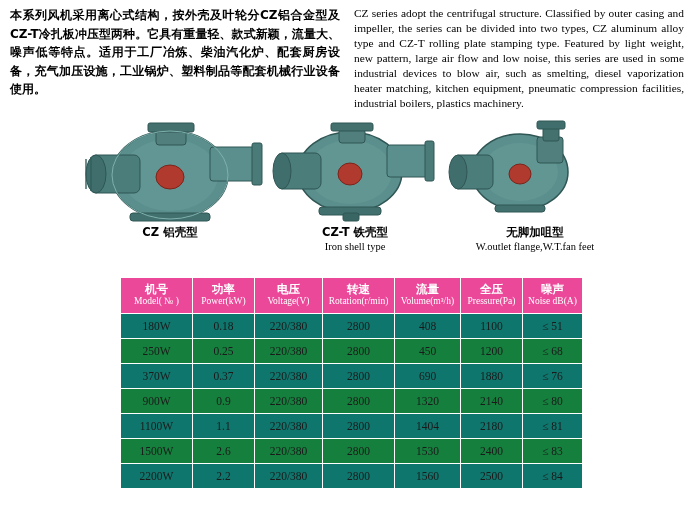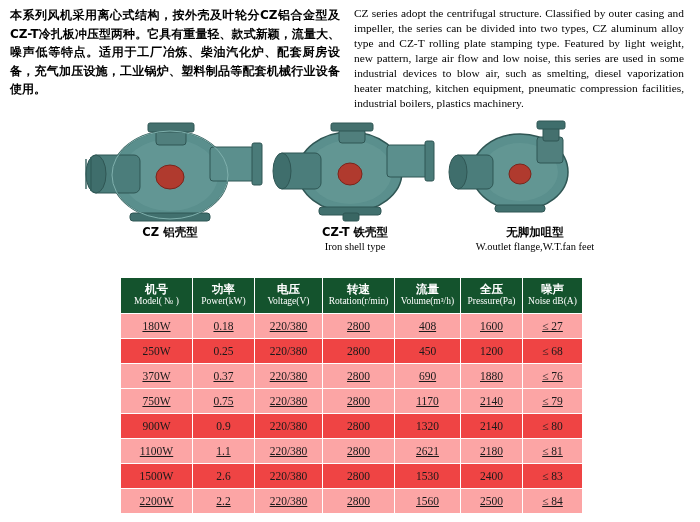--- a/index.html
+++ b/index.html
@@ -85,21 +85,21 @@
     border-collapse: collapse;
     width: 462px;
     table-layout: fixed;
   }
   table.spec th, table.spec td {
     border: 1px solid #ffffff;
     text-align: center;
     vertical-align: middle;
   }
   table.spec thead th {
-    background: #14532d;
+    background: #ec4899;
     color: #ffffff;
     padding: 2px 1px 3px 1px;
     height: 30px;
   }
   .th-cn {
     display: block;
     font-size: 11.5px;
     font-weight: bold;
     font-family: "DejaVu Sans", "Liberation Sans", sans-serif;
     line-height: 1.1;
@@ -111,22 +111,22 @@
     font-family: "Liberation Serif", serif;
     line-height: 1.15;
   }
   table.spec tbody td {
     font-size: 11.5px;
     font-family: "Liberation Serif", serif;
     padding: 3px 1px;
     height: 18px;
     color: #1a1a1a;
   }
-  tr.even td { background: #fca5a5; text-decoration: underline; }
-  tr.odd  td { background: #ef4444; }
+  tr.even td { background: #0f766e; }
+  tr.odd  td { background: #15803d; }
 </style>
 </head>
 <body>
 
 <div class="page">
 
   <div class="text-row">
     <div class="col-cn">本系列风机采用离心式结构，按外壳及叶轮分CZ铝合金型及CZ-T冷扎板冲压型两种。它具有重量轻、款式新颖，流量大、噪声低等特点。适用于工厂冶炼、柴油汽化炉、配套厨房设备，充气加压设施，工业锅炉、塑料制品等配套机械行业设备使用。</div>
     <div class="col-en">CZ series adopt the centrifugal structure. Classified by outer casing and impeller, the series can be divided into two types, CZ aluminum alloy type and CZ-T rolling plate stamping type. Featured by light weight, new pattern, large air flow and low noise, this series are used in some industrial devices to blow air, such as smelting, diesel vaporization heater matching, kitchen equipment, pneumatic compression facilities, industrial boilers, plastics machinery.</div>
   </div>
@@ -239,65 +239,56 @@
           </th>
         </tr>
       </thead>
       <tbody id="spec-body">
           <tr class="even">
             <td>180W</td>
             <td>0.18</td>
             <td>220/380</td>
             <td>2800</td>
             <td>408</td>
-            <td>1600</td>
-            <td>≤ 27</td>
+            <td>1100</td>
+            <td>≤ 51</td>
           </tr>
           <tr class="odd">
             <td>250W</td>
             <td>0.25</td>
             <td>220/380</td>
             <td>2800</td>
             <td>450</td>
             <td>1200</td>
             <td>≤ 68</td>
           </tr>
           <tr class="even">
             <td>370W</td>
             <td>0.37</td>
             <td>220/380</td>
             <td>2800</td>
             <td>690</td>
             <td>1880</td>
             <td>≤ 76</td>
           </tr>
-          <tr class="even">
-            <td>750W</td>
-            <td>0.75</td>
-            <td>220/380</td>
-            <td>2800</td>
-            <td>1170</td>
-            <td>2140</td>
-            <td>≤ 79</td>
-          </tr>
           <tr class="odd">
             <td>900W</td>
             <td>0.9</td>
             <td>220/380</td>
             <td>2800</td>
             <td>1320</td>
             <td>2140</td>
             <td>≤ 80</td>
           </tr>
           <tr class="even">
             <td>1100W</td>
             <td>1.1</td>
             <td>220/380</td>
             <td>2800</td>
-            <td>2621</td>
+            <td>1404</td>
             <td>2180</td>
             <td>≤ 81</td>
           </tr>
           <tr class="odd">
             <td>1500W</td>
             <td>2.6</td>
             <td>220/380</td>
             <td>2800</td>
             <td>1530</td>
             <td>2400</td>

